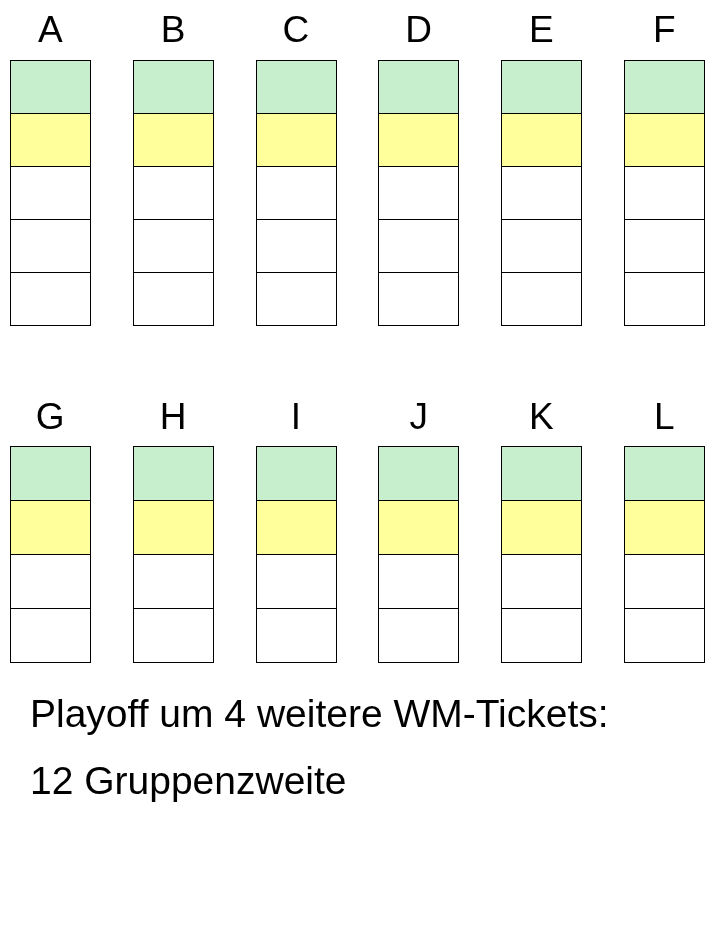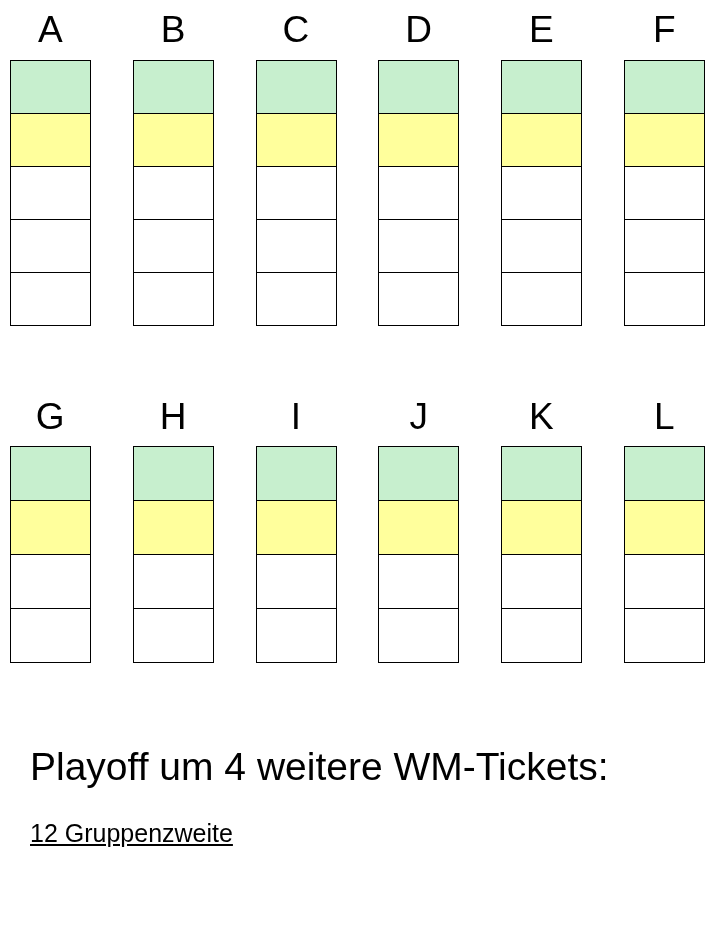--- a/index.html
+++ b/index.html
@@ -46,32 +46,31 @@
     border: 1px solid var(--border, #000);
     margin-top: -1px;
     background: var(--empty, #fff);
   }
   .cell:first-child { margin-top: 0; }
   .cell.qualified { background: var(--qualified, #c6efce); }
   .cell.playoff   { background: var(--playoff, #ffff99); }
   .row2 { margin-top: 62px; }
   .row2 .cell { height: 55px; }
   .legend {
-    margin-top: 80px;
+    margin-top: 27px;
     padding-left: 20px;
   }
   .legend-title {
     font-size: 39px;
     line-height: 48px;
     margin-bottom: 20px;
   }
   .legend-line {
-    font-size: 25px;
+    font-size: 39px;
     line-height: 45px;
-    text-decoration: underline;
   }
 </style>
 </head>
 <body>
 
 <div class="board">
 
   <div class="group-row row1">
     <div class="column">
       <div class="group-label">A</div>

